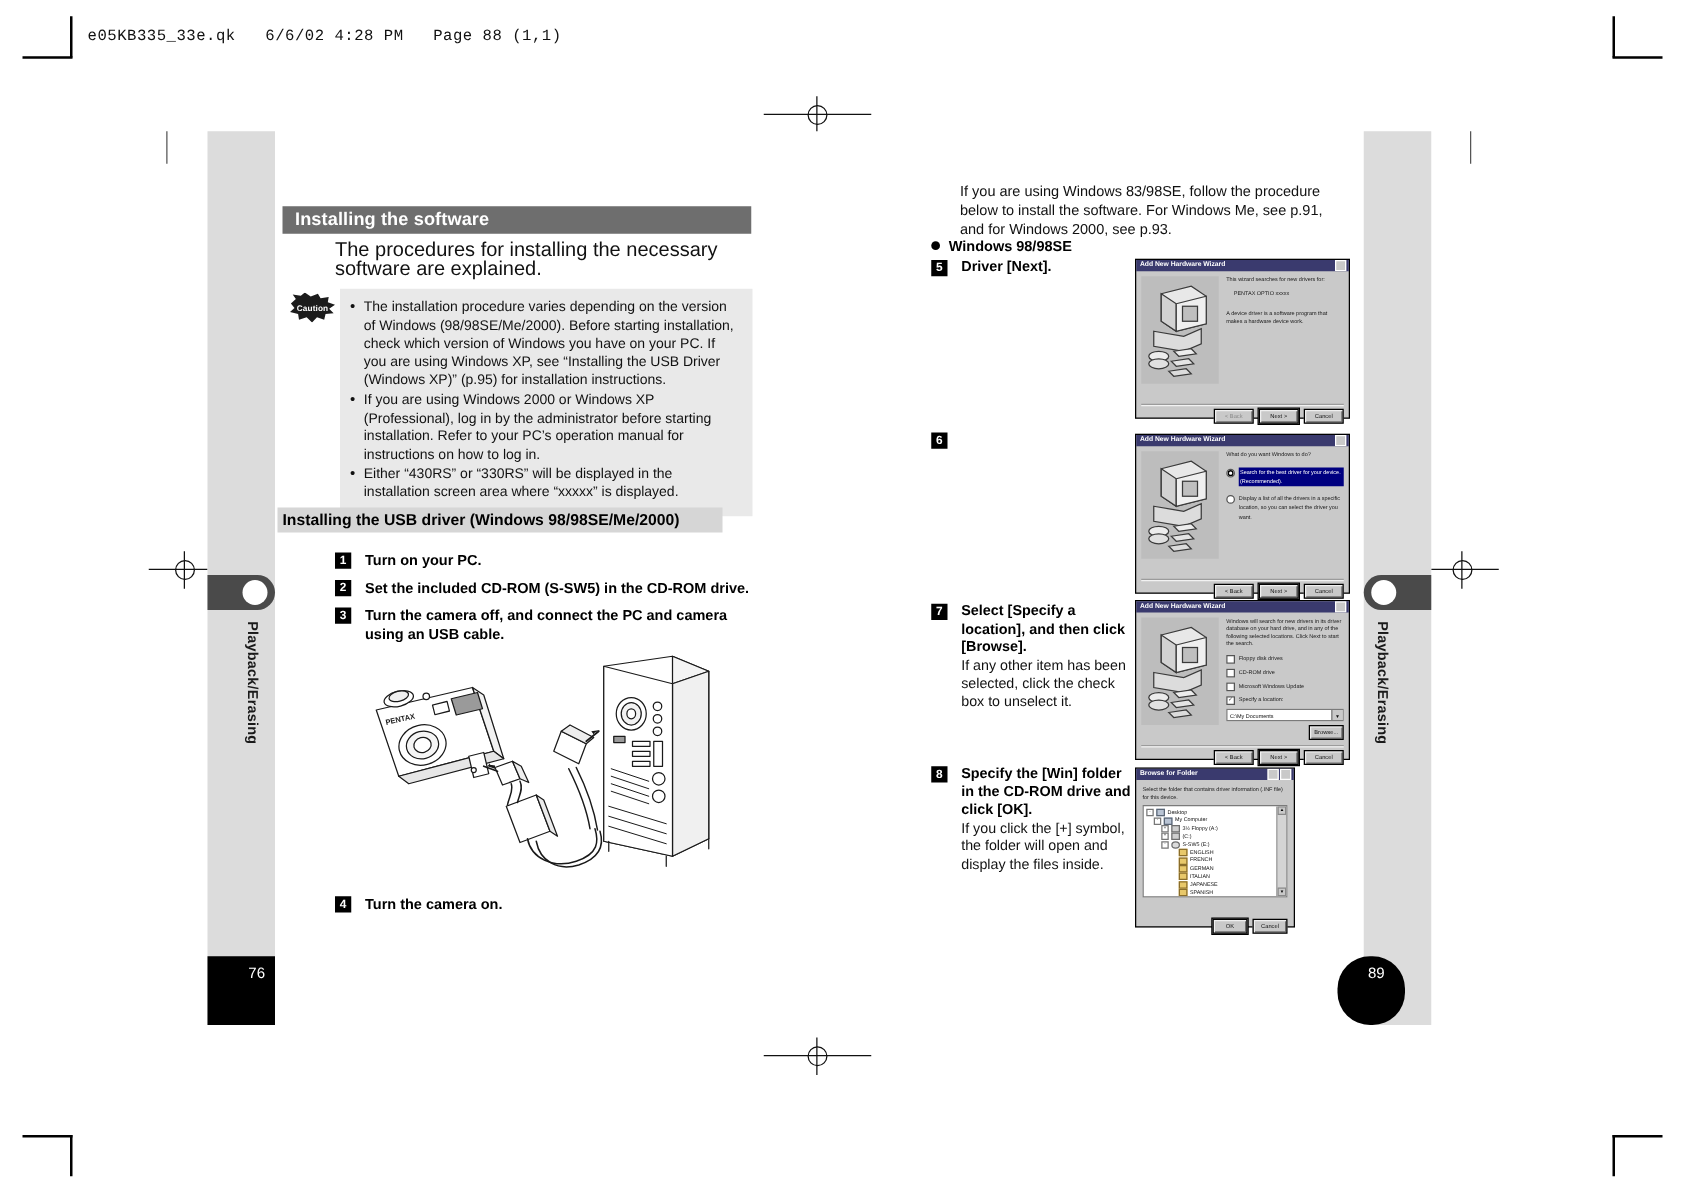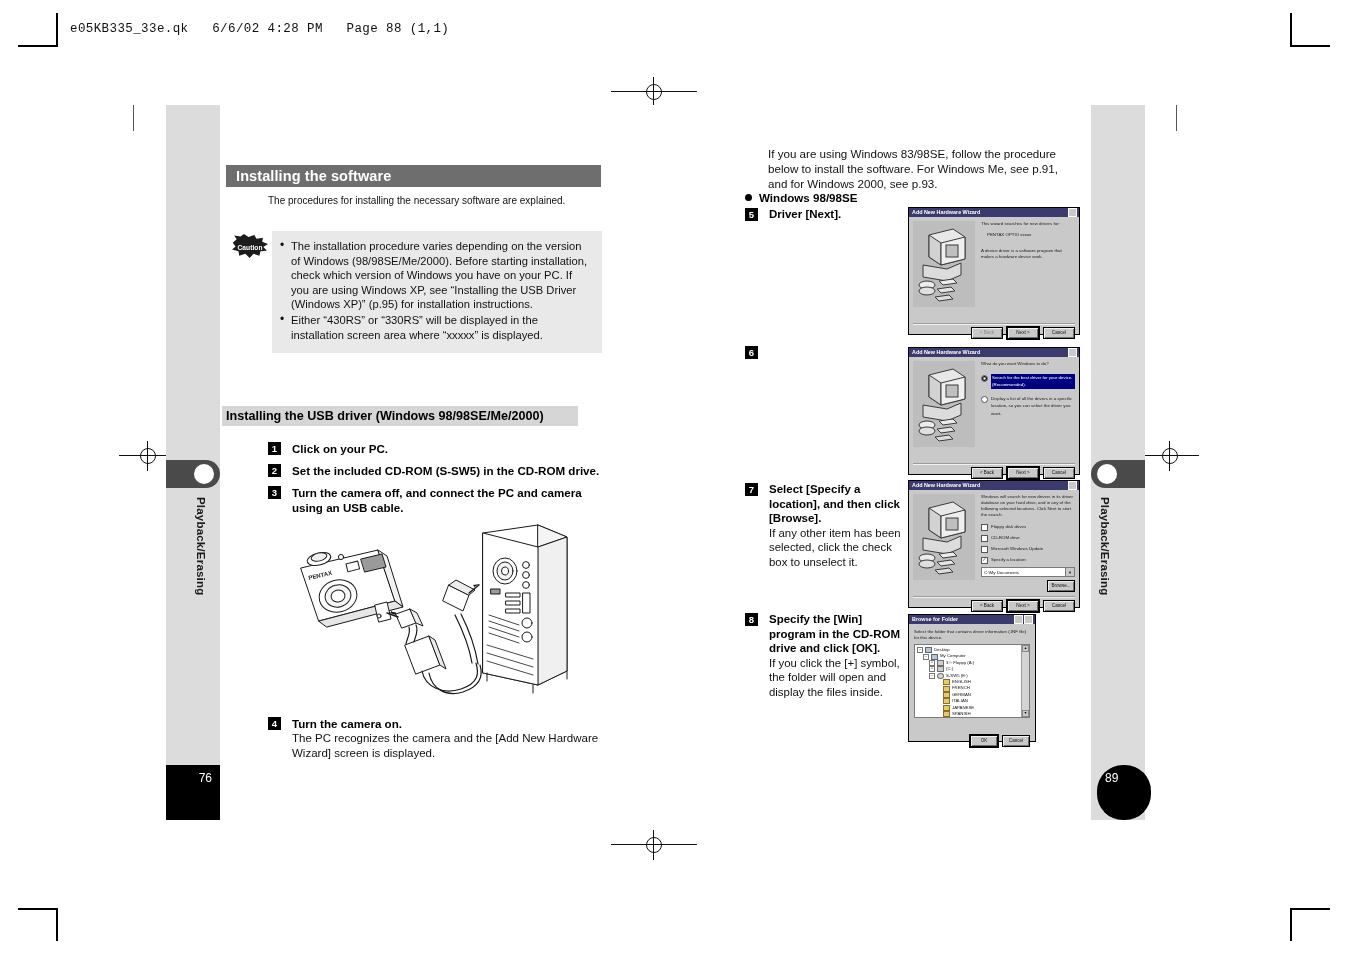--- a/index.html
+++ b/index.html
@@ -39,27 +39,27 @@
   
   .raillabel{position:absolute;font-size:11.5px;font-weight:bold;color:#1a1a1a;
              letter-spacing:.2px;white-space:nowrap;transform-origin:0 0;}
   .raillabel.left{left:207px;top:497px;transform:rotate(90deg);}
   .raillabel.right{left:1111px;top:497px;transform:rotate(90deg);}
 
   
   .pnum{position:absolute;width:54px;height:55px;background:#000;color:#fff;
         font-size:12px;top:765px;}
   .pnum.left{left:166px;text-align:right;padding:6px 8px 0 0;box-sizing:border-box;}
-  .pnum.right{left:1097px;text-align:left;padding:6px 0 0 8px;box-sizing:border-box;border-radius:26px;}
+  .pnum.right{left:1070px;text-align:center;padding:6px 0 0 8px;box-sizing:border-box;border-radius:26px;}
 
   
   .sec-title{position:absolute;left:226px;top:165px;width:375px;height:22px;
              background:#6e6e6e;color:#fff;font-size:14.5px;font-weight:bold;
              line-height:22px;padding-left:10px;box-sizing:border-box;letter-spacing:.1px;}
-  .intro{position:absolute;left:268px;top:193px;width:320px;font-size:10px;
+  .intro{position:absolute;left:268px;top:193px;width:320px;font-size:16px;
          line-height:15px;color:#111;}
 
   .caution-box{position:absolute;left:272px;top:231px;width:330px;
                background:#e9e9e9;padding:8px 10px 10px 8px;box-sizing:border-box;}
   .caution-badge{position:absolute;left:232px;top:234px;width:36px;height:26px;}
   .caution-badge .starw{position:absolute;inset:0;background:#1c1c1c;
         clip-path:polygon(2% 34%,13% 20%,6% 6%,24% 10%,33% 0%,46% 12%,62% 4%,
                           68% 18%,86% 14%,84% 30%,100% 38%,87% 50%,97% 64%,
                           79% 66%,76% 84%,60% 76%,49% 92%,37% 76%,20% 84%,
                           18% 66%,0% 60%,10% 48%);}
@@ -201,30 +201,31 @@
 <div class="sec-title">Installing the software</div>
 <div class="intro">The procedures for installing the necessary software are explained.</div>
 
 <div class="caution-badge">
   <div class="starw"></div>
   <div class="ctext">Caution</div>
 </div>
 <div class="caution-box">
   <ul class="cautions">
     <li>The installation procedure varies depending on the version of Windows (98/98SE/Me/2000). Before starting installation, check which version of Windows you have on your PC. If you are using Windows XP, see “Installing the USB Driver (Windows XP)” (p.95) for installation instructions.</li>
+    <li>If you are using Windows 2000 or Windows XP (Professional), log in by the administrator before starting installation. Refer to your PC’s operation manual for instructions on how to log in.</li>
     <li>Either “430RS” or “330RS” will be displayed in the installation screen area where “xxxxx” is displayed.</li>
   </ul>
 </div>
 
 <div class="sub-title">Installing the USB driver (Windows 98/98SE/Me/2000)</div>
 
 <div class="steps">
   <div class="step">
     <span class="stepnum">1</span>
-    <div class="stepttl">Click on your PC.</div>
+    <div class="stepttl">Turn on your PC.</div>
   </div>
   <div class="step">
     <span class="stepnum">2</span>
     <div class="stepttl">Set the included CD-ROM (S-SW5) in the CD-ROM drive.</div>
   </div>
   <div class="step">
     <span class="stepnum">3</span>
     <div class="stepttl">Turn the camera off, and connect the PC and camera using an USB cable.</div>
   </div>
 </div>
@@ -298,21 +299,20 @@
   <path d="M204 122 L250 136 M204 130 L250 144 M204 138 L250 152" stroke-width="0.8"></path>
 
   <path d="M204 150 L204 158 M250 162 L250 170 M284 148 L284 156" stroke-width="1"></path>
 </svg>
 </div>
 
 <div class="step4">
   <div class="step" style="margin:0;">
     <span class="stepnum">4</span>
     <div class="stepttl">Turn the camera on.</div>
-    <div class="stepbody">The PC recognizes the camera and the [Add New Hardware Wizard] screen is displayed.</div>
   </div>
 </div>
 
 <div class="r-intro">If you are using Windows 83/98SE, follow the procedure below to install the software. For Windows Me, see p.91, and for Windows 2000, see p.93.</div>
 <div class="r-bullet">
   <span class="dot"></span><span>Windows 98/98SE</span>
 </div>
 
 <div class="rstep" style="left:745px;top:207px;">
   <span class="stepnum">5</span>
@@ -321,21 +321,21 @@
 <div class="rstep" style="left:745px;top:345px;">
   <span class="stepnum">6</span>
 </div>
 <div class="rstep" style="left:745px;top:482px;">
   <span class="stepnum">7</span>
   <div class="stepttl">Select [Specify a location], and then click [Browse].</div>
   <div class="stepbody">If any other item has been selected, click the check box to unselect it.</div>
 </div>
 <div class="rstep" style="left:745px;top:612px;">
   <span class="stepnum">8</span>
-  <div class="stepttl">Specify the [Win] program in the CD-ROM drive and click [OK].</div>
+  <div class="stepttl">Specify the [Win] folder in the CD-ROM drive and click [OK].</div>
   <div class="stepbody">If you click the [+] symbol, the folder will open and display the files inside.</div>
 </div>
 
 <div class="dlg" style="left:908px;top:207px;width:172px;height:128px;">
   <div class="tbar">
     <span>Add New Hardware Wizard</span>
     <span class="tbtns">
         <i></i>
       </span>
   </div>

